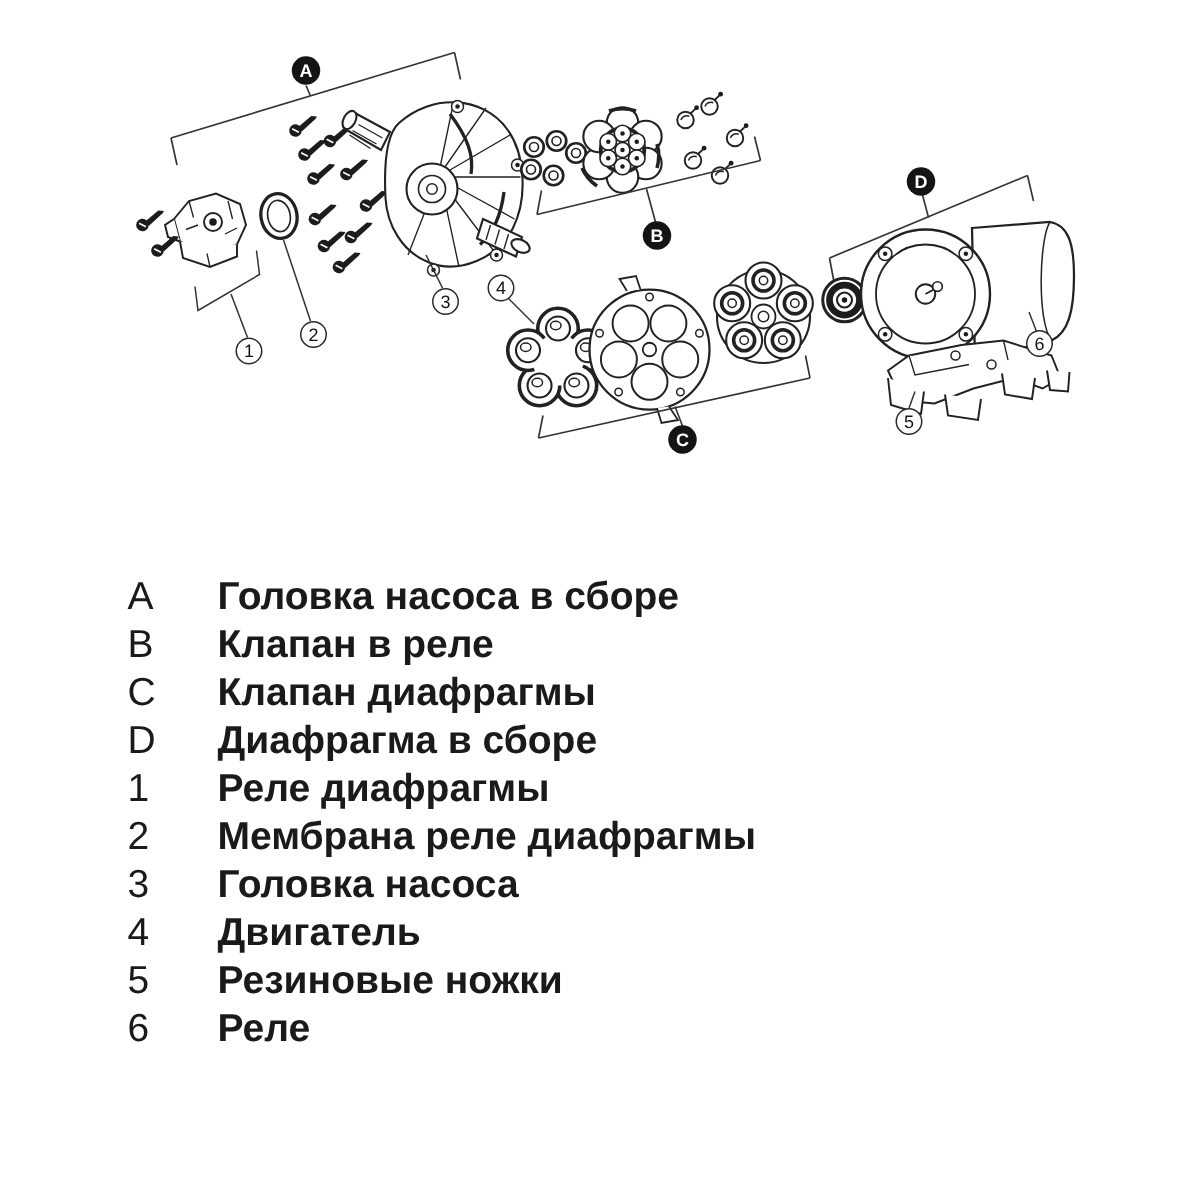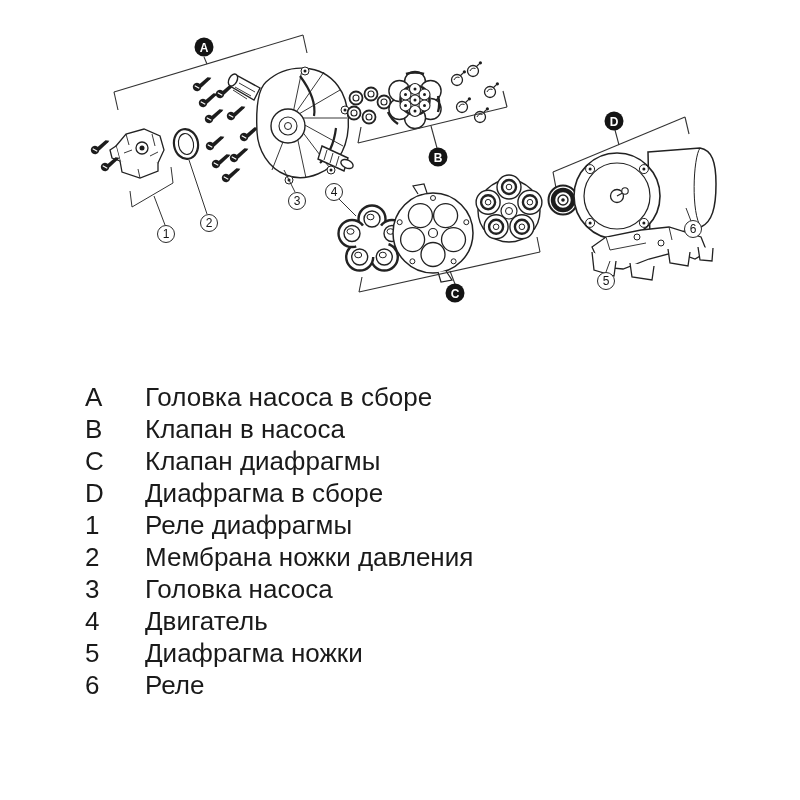--- a/index.html
+++ b/index.html
@@ -10,21 +10,21 @@
   .callout{position:absolute;display:flex;align-items:center;justify-content:center;
            border-radius:50%;transform:translate(-50%,-50%);box-sizing:border-box;
            font-family:"Liberation Sans",sans-serif;}
   .callout.filled{width:19px;height:19px;background:#141414;color:#ffffff;
                   font-size:12px;font-weight:bold;}
   .callout.outline{width:18px;height:18px;background:#ffffff;border:1.4px solid #2a2a2a;
                    color:#141414;font-size:12px;font-weight:normal;}
   .legend{position:absolute;left:85px;top:381px;width:650px;}
   .legend-row{display:flex;line-height:32px;font-size:26px;}
   .legend-key{width:60px;flex:0 0 60px;}
-  .legend-label{flex:1;}
+  .legend-label{flex:1;font-weight:bold;}
 </style>
 </head>
 <body>
 
 <div class="page">
 
   <div class="diagram">
     <svg width="800" height="360" viewBox="0 0 800 360">
       <defs>
         <g id="scr">
@@ -285,48 +285,48 @@
     <div class="callout outline" style="left:693px;top:229px">6</div>
   </div>
 
   <div class="legend">
     <div class="legend-row">
       <span class="legend-key">A</span>
       <span class="legend-label">Головка насоса в сборе</span>
     </div>
     <div class="legend-row">
       <span class="legend-key">B</span>
-      <span class="legend-label">Клапан в насоса</span>
+      <span class="legend-label">Клапан в реле</span>
     </div>
     <div class="legend-row">
       <span class="legend-key">C</span>
       <span class="legend-label">Клапан диафрагмы</span>
     </div>
     <div class="legend-row">
       <span class="legend-key">D</span>
       <span class="legend-label">Диафрагма в сборе</span>
     </div>
     <div class="legend-row">
       <span class="legend-key">1</span>
       <span class="legend-label">Реле диафрагмы</span>
     </div>
     <div class="legend-row">
       <span class="legend-key">2</span>
-      <span class="legend-label">Мембрана ножки давления</span>
+      <span class="legend-label">Мембрана реле диафрагмы</span>
     </div>
     <div class="legend-row">
       <span class="legend-key">3</span>
       <span class="legend-label">Головка насоса</span>
     </div>
     <div class="legend-row">
       <span class="legend-key">4</span>
       <span class="legend-label">Двигатель</span>
     </div>
     <div class="legend-row">
       <span class="legend-key">5</span>
-      <span class="legend-label">Диафрагма ножки</span>
+      <span class="legend-label">Резиновые ножки</span>
     </div>
     <div class="legend-row">
       <span class="legend-key">6</span>
       <span class="legend-label">Реле</span>
     </div>
   </div>
 </div>
 
 </body></html>

